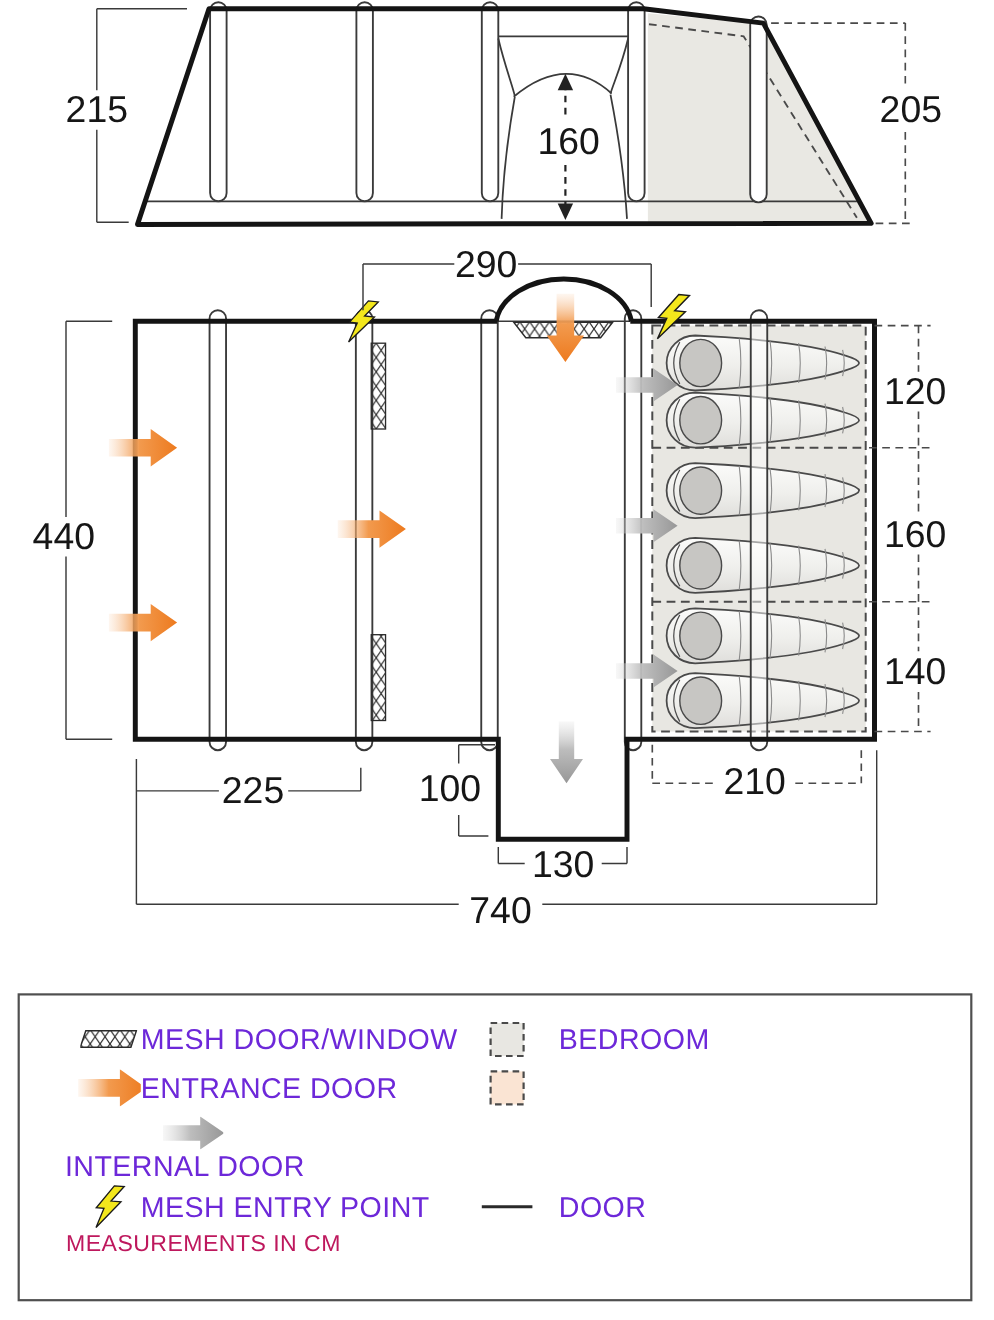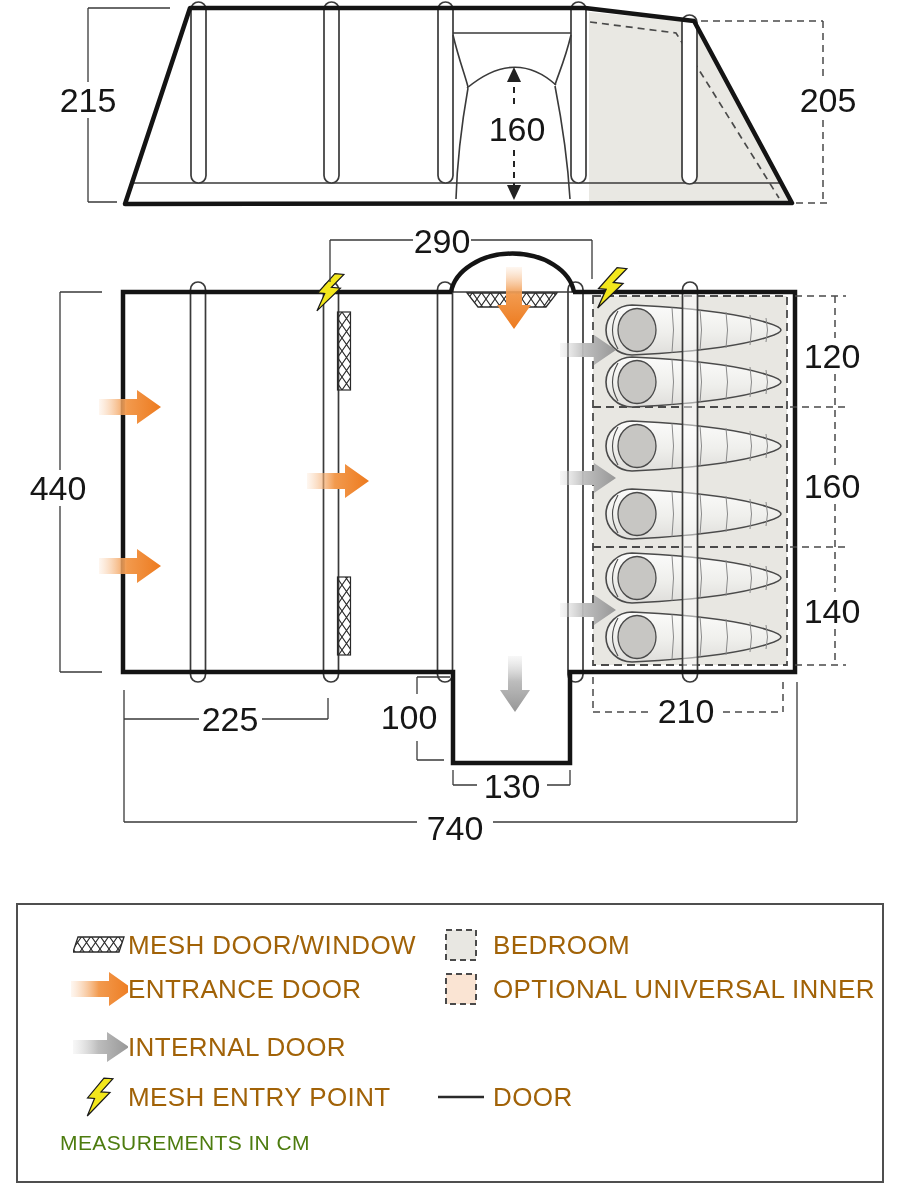--- a/index.html
+++ b/index.html
@@ -5,27 +5,27 @@
   html,body{margin:0;padding:0;background:#ffffff;}
   #page{position:relative;width:904px;height:1200px;background:#fff;overflow:hidden;
         font-family:"Liberation Sans", sans-serif;}
   svg text{font-family:"Liberation Sans", sans-serif;fill:#161616;}
   .dim{font-size:34px;}
   
   .legend{position:absolute;left:16px;top:903px;width:868px;height:280px;
           border:2px solid #4f4f4f;background:#fff;box-sizing:border-box;}
   .leg-row{position:absolute;display:flex;align-items:center;height:40px;}
   .leg-icon{display:flex;align-items:center;}
-  .leg-label{font-size:26px;color:#a16207;letter-spacing:0.4px;white-space:nowrap;}
+  .leg-label{font-size:26px;color:#6d28d9;letter-spacing:0.4px;white-space:nowrap;}
   .col-l{left:41px;}
-  .col-r{left:412px;}
+  .col-r{left:412px;gap:15px;}
   .col-l .leg-icon{width:69px;}
   .col-r .leg-icon{width:63px;}
-  .r1{top:20px;} .r2{top:64px;} .r3{top:122px;} .r4{top:172px;}
-  .leg-note{position:absolute;left:42px;top:226px;font-size:21px;color:#4d7c0f;letter-spacing:0.4px;}
+  .r1{top:20px;} .r2{top:64px;} .r3{top:110px;flex-direction:column;} .r4{top:172px;}
+  .leg-note{position:absolute;left:42px;top:214px;font-size:21px;color:#be185d;letter-spacing:0.4px;}
 </style>
 </head>
 <body>
 
 <div id="page">
 
   <svg width="904" height="880" viewBox="0 0 904 880">
     <defs>
       <linearGradient id="orangeGrad" x1="0" y1="0" x2="1" y2="0">
         <stop offset="0" stop-color="#f8c79d" stop-opacity="0.15"></stop>
@@ -238,21 +238,20 @@
           </svg>
       </span>
       <span class="leg-label">BEDROOM</span>
     </div>
     <div class="leg-row col-r r2">
       <span class="leg-icon" style="padding-left:14px;box-sizing:border-box;">
         <svg width="35" height="35">
             <rect x="2" y="2" width="30" height="30" stroke="#4a4a4a" stroke-width="2" stroke-dasharray="6,4" fill="#fae4d3"></rect>
           </svg>
       </span>
-      <span class="leg-label">OPTIONAL UNIVERSAL INNER</span>
     </div>
     <div class="leg-row col-r r4">
       <span class="leg-icon" style="padding-left:6px;box-sizing:border-box;">
         <svg width="54" height="8">
             <line x1="2" y1="4" x2="48" y2="4" stroke="#2a2a2a" stroke-width="2.6"></line>
           </svg>
       </span>
       <span class="leg-label">DOOR</span>
     </div>
 

